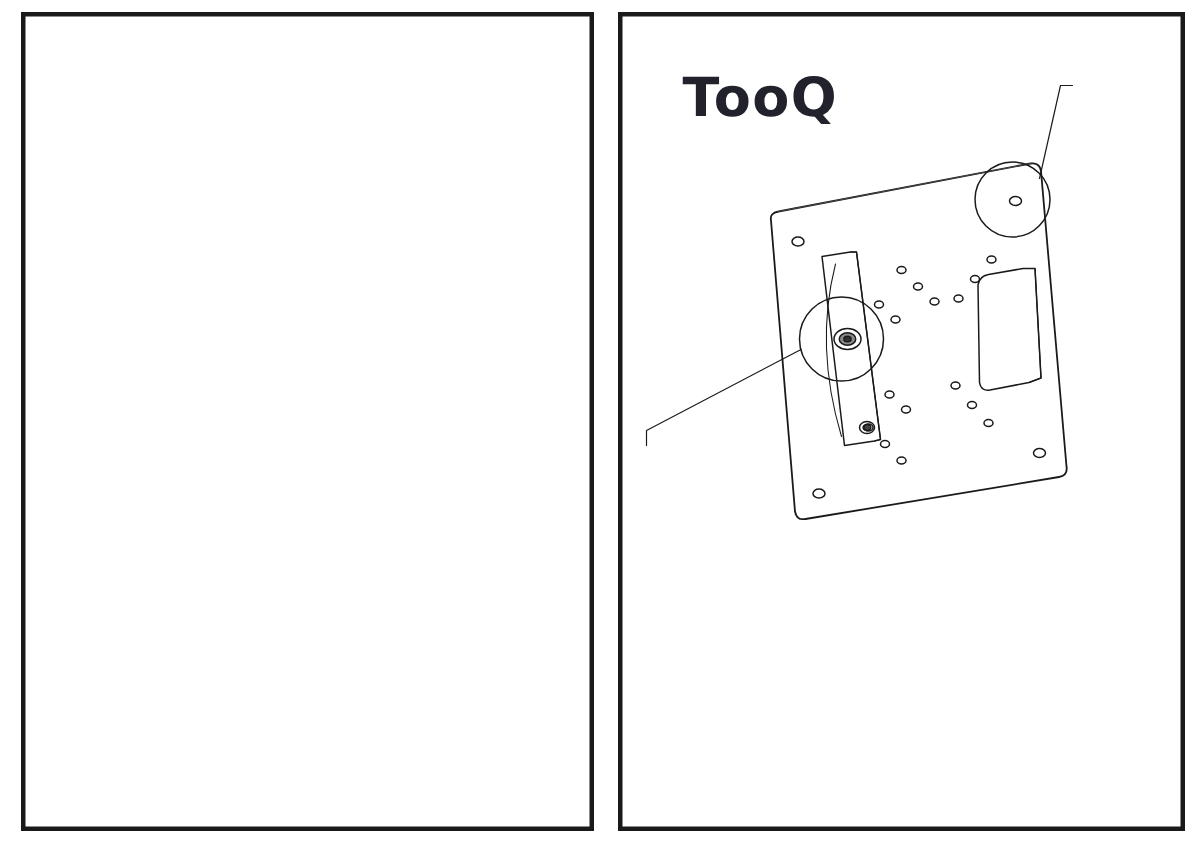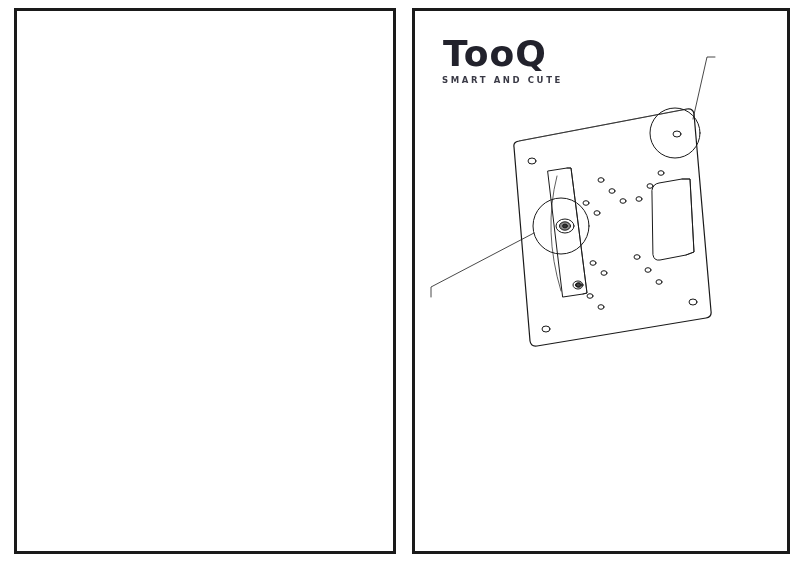--- a/index.html
+++ b/index.html
@@ -39,21 +39,21 @@
     width: 200px;
     height: 52px;
   }
   .logo-word {
     font-family: "DejaVu Sans", sans-serif;
     font-weight: 700;
     font-size: 36px;
     letter-spacing: 1px;
     color: #22222c;
     line-height: 34px;
-    margin: 4px;
+    margin: 16px;
   }
   .logo-tag {
     font-family: "DejaVu Sans", sans-serif;
     font-weight: 700;
     font-size: 8.5px;
     letter-spacing: 2.6px;
     color: #3a3a46;
     margin: 2px 0 0 3px;
   }
 
@@ -71,21 +71,20 @@
 <body>
 
 <div class="page">
 
   <div class="panel" id="left-panel"></div>
 
   <div class="panel" id="right-panel">
 
     <div id="brand-logo">
       <div class="logo-word">TooQ</div>
-      <div class="logo-tag">SMART AND CUTE</div>
     </div>
 
     <svg id="mount-drawing" viewBox="0 0 378 546">
       <g fill="none" stroke="#1a1a1a" stroke-width="1" stroke-linejoin="round" stroke-linecap="round">
 
         <path d="M104 130 L272 98 Q278 97 279 103 L296 300 Q297 306 291 307 L122 335
                  Q116 336 115 330 L99 136 Q98 131 104 130 Z" fill="#ffffff" stroke="#1a1a1a" stroke-width="1.2"></path>
 
         <path d="M104 130 L272 98" stroke="#555" stroke-width="0.5"></path>
 

